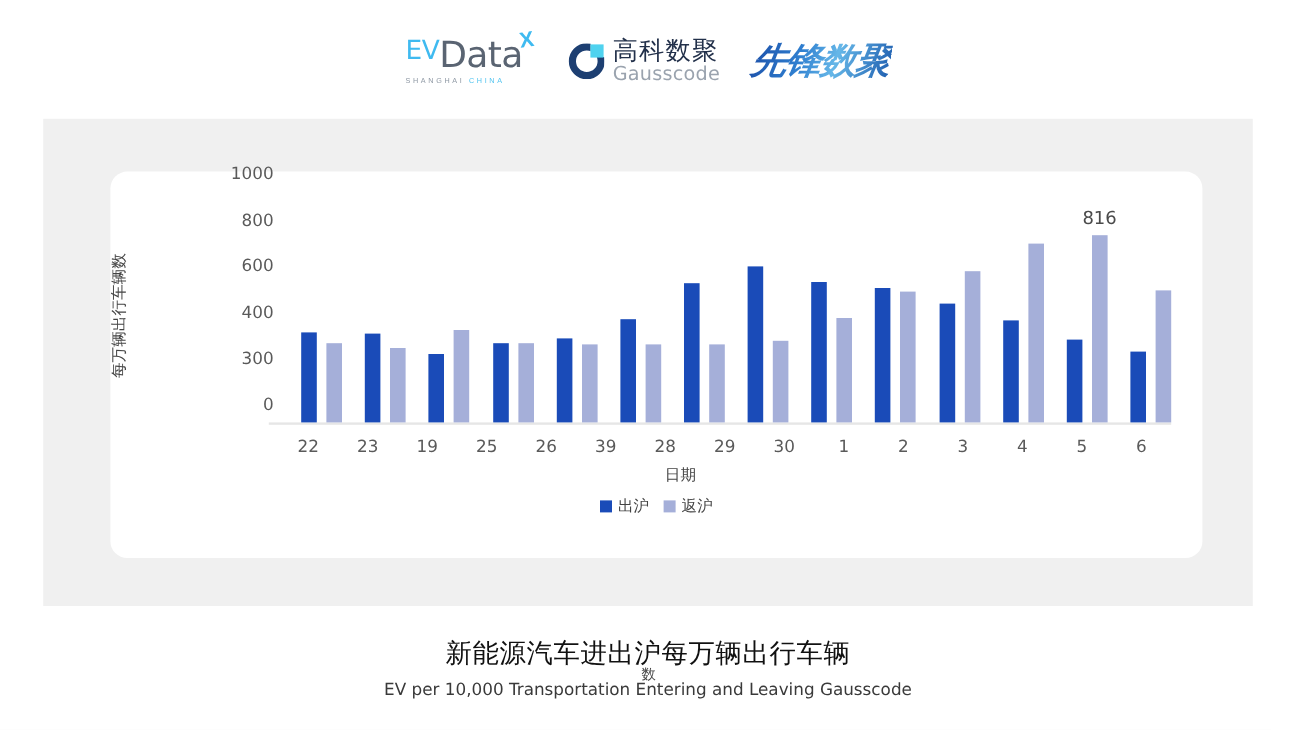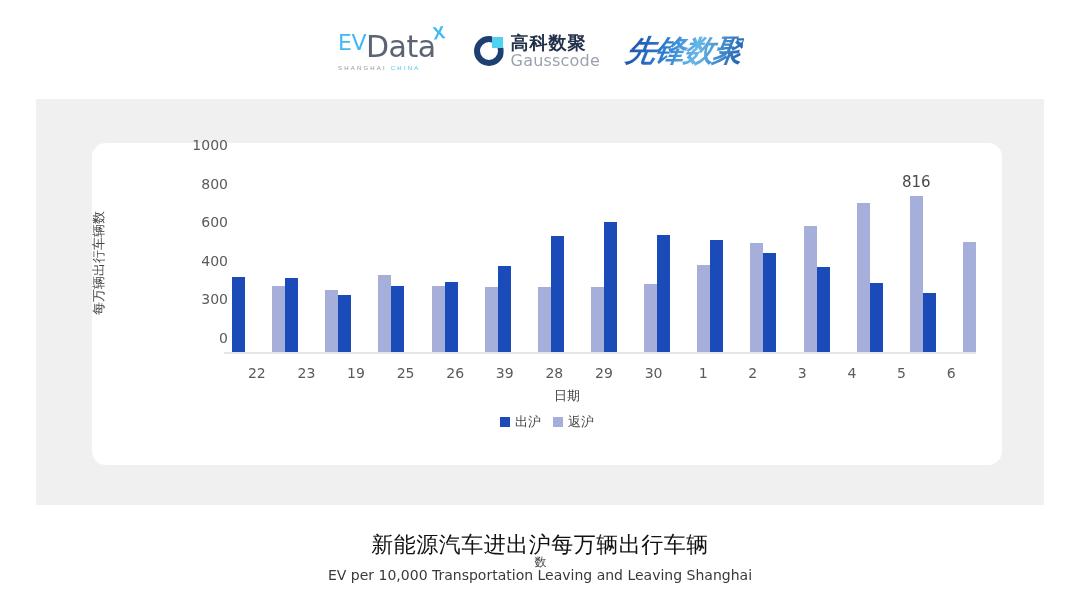--- a/index.html
+++ b/index.html
@@ -50,21 +50,21 @@
     position:absolute; inset:0; border-radius:50%;
     border:6px solid #1d3f72;
     clip-path: polygon(0 0, 62% 0, 62% 38%, 100% 38%, 100% 100%, 0 100%);
   }
   .gauss-sq {
     position:absolute; right:1px; top:1px; width:11px; height:11px;
     background:#4fd2ef;
   }
   .gauss-words { display:flex; flex-direction:column; line-height:1; }
   .gauss-cn {
-    font-size:18px; font-weight:700; color:#22304a; letter-spacing:1px;
+    font-size:21px; font-weight:400; color:#22304a; letter-spacing:1px;
     font-family:"DejaVu Sans", sans-serif;
   }
   .gauss-en {
     font-size:16px; color:#9aa3ae; letter-spacing:0.2px; margin-top:1px;
     font-family:"DejaVu Sans", sans-serif;
   }
 
   
   .xianfeng {
     font-family:"DejaVu Sans", sans-serif;
@@ -108,21 +108,21 @@
   }
   .axis-line {
     position:absolute; left:-8px; right:0; bottom:0; height:2px; background:#e6e6e6;
   }
   .bars {
     position:absolute; left:0; right:0; bottom:2px; height:191px;
     display:flex; align-items:flex-end; justify-content:space-between;
   }
   .group {
     flex:1 1 0; height:100%;
-    display:flex; align-items:flex-end; justify-content:space-between; gap:8px;
+    display:flex; align-items:flex-end; justify-content:flex-end; gap:8px;
     position:relative;
   }
   .bar { width:13px; position:relative; }
   .bar.out { background:#1a4bb8; }
   .bar.ret { background:#a5afd9; }
   .bar-label {
     position:absolute; left:50%; transform:translateX(-50%);
     bottom:calc(100% + 5px);
     font-size:15px; color:#4a4a4a; white-space:nowrap;
     font-family:"DejaVu Sans", sans-serif;
@@ -314,16 +314,16 @@
             </div>
           </div>
 
       </div>
     </div>
   </div>
 
   <div class="caption">
     <div class="caption-title">新能源汽车进出沪每万辆出行车辆</div>
     <div class="caption-artifact">数</div>
-    <div class="caption-sub">EV per 10,000 Transportation Leaving and Leaving Shanghai</div>
+    <div class="caption-sub">EV per 10,000 Transportation Entering and Leaving Gausscode</div>
   </div>
 
 </div>
 
 </body></html>

